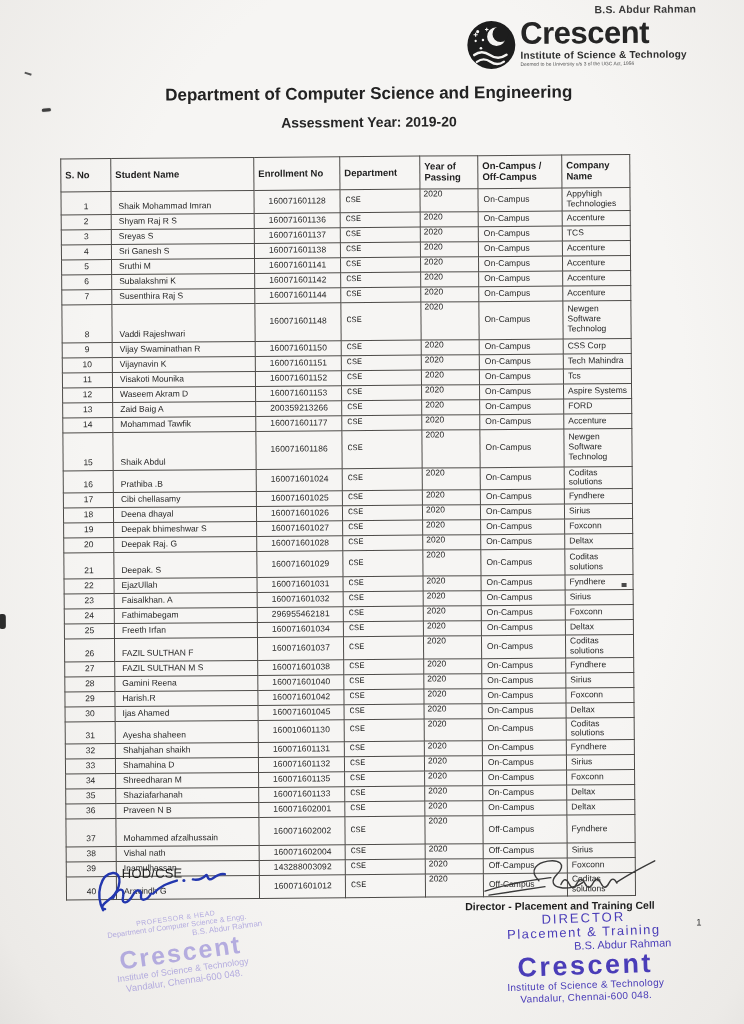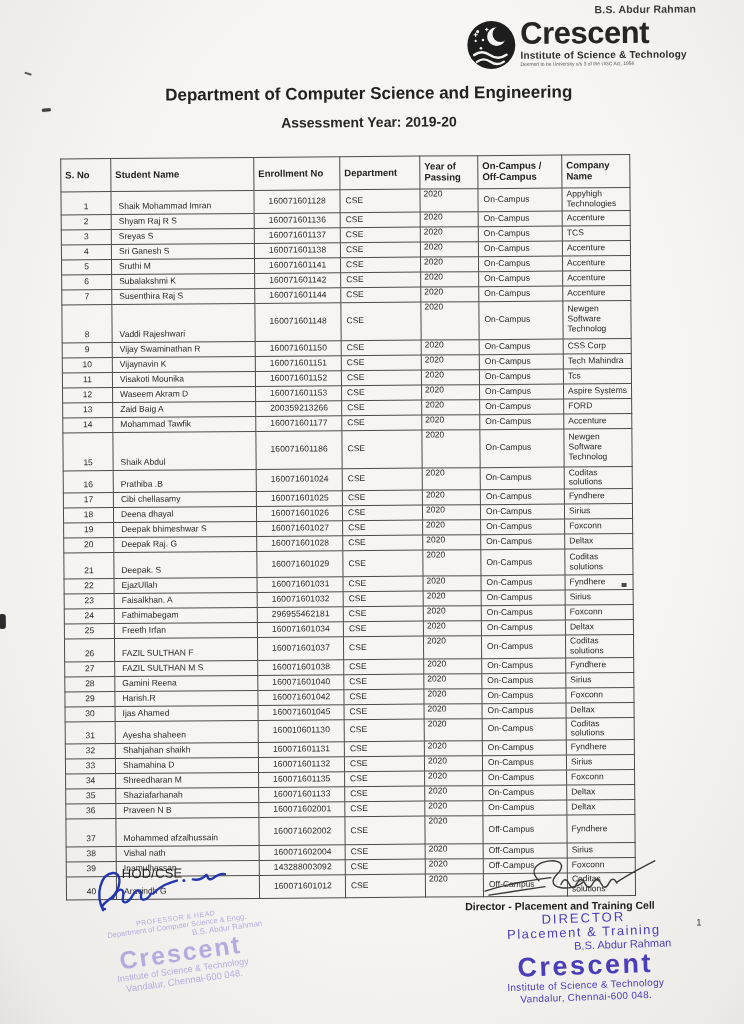--- a/index.html
+++ b/index.html
@@ -31,21 +31,21 @@
   .table-wrap{position:absolute;top:156px;left:63px;width:569px;}
   table{border-collapse:collapse;width:569px;table-layout:fixed;}
   th,td{border:1px solid #4e4c49;overflow:hidden;}
   th{font-size:9.5px;font-weight:bold;color:#1e1e1e;text-align:left;vertical-align:middle;padding:2px 4px;height:28px;line-height:1.15;}
   td{font-size:8.5px;color:#262626;padding:1px 3px;line-height:1.15;}
   .w-sno{width:50px;} .w-name{width:143px;} .w-enroll{width:86px;} .w-dept{width:80px;}
   .w-year{width:58px;} .w-campus{width:84px;} .w-company{width:68px;}
   td.c-sno{text-align:center;vertical-align:bottom;padding-bottom:2px;}
   td.c-name{vertical-align:bottom;padding-left:7px;padding-bottom:2px;}
   td.c-enroll{vertical-align:middle;padding-left:14px;letter-spacing:.1px;margin-top:39px;}
-  td.c-dept{vertical-align:middle;padding-left:5px;}
+  td.c-dept{vertical-align:middle;padding-left:5px;font-family:Liberation Mono, monospace;}
   td.c-year{vertical-align:top;padding-top:0;margin-top:14px;}
   td.c-campus{vertical-align:middle;padding-left:5px;}
   td.c-company{vertical-align:middle;padding-left:4px;border-radius:6px;}
   tbody tr{height:15px;}
   tbody tr:nth-child(1){height:20px;}
   tbody tr:nth-child(8),tbody tr:nth-child(15){height:38px;}
   tbody tr:nth-child(21){height:26px;}
   tbody tr:nth-child(37){height:28px;}
   
   .hod-sig{position:absolute;top:862px;left:84px;width:156px;height:56px;}

